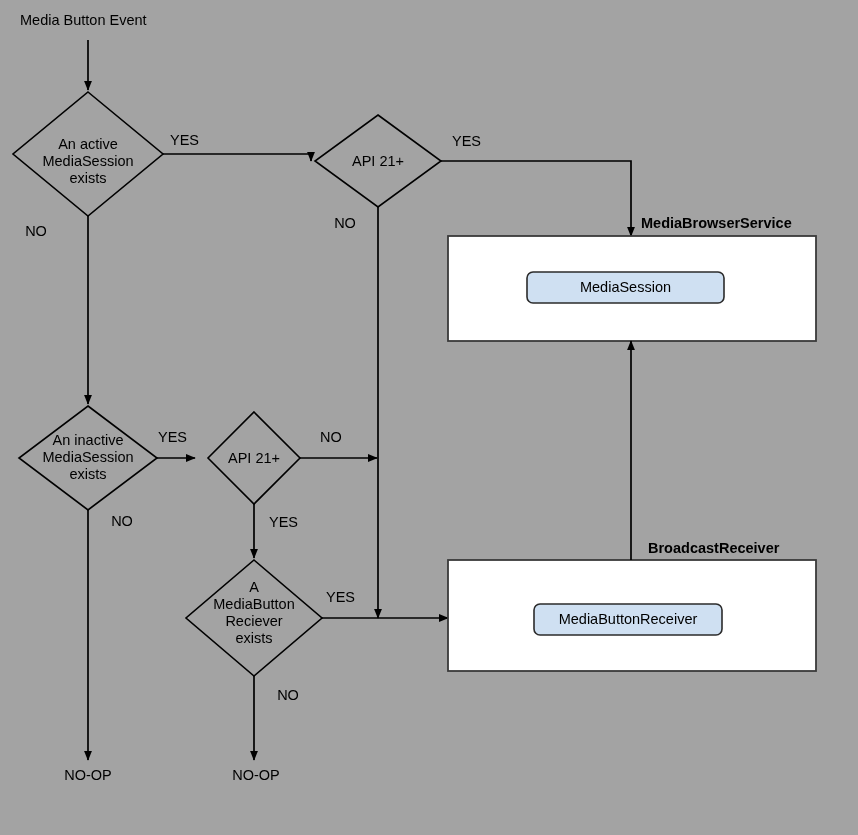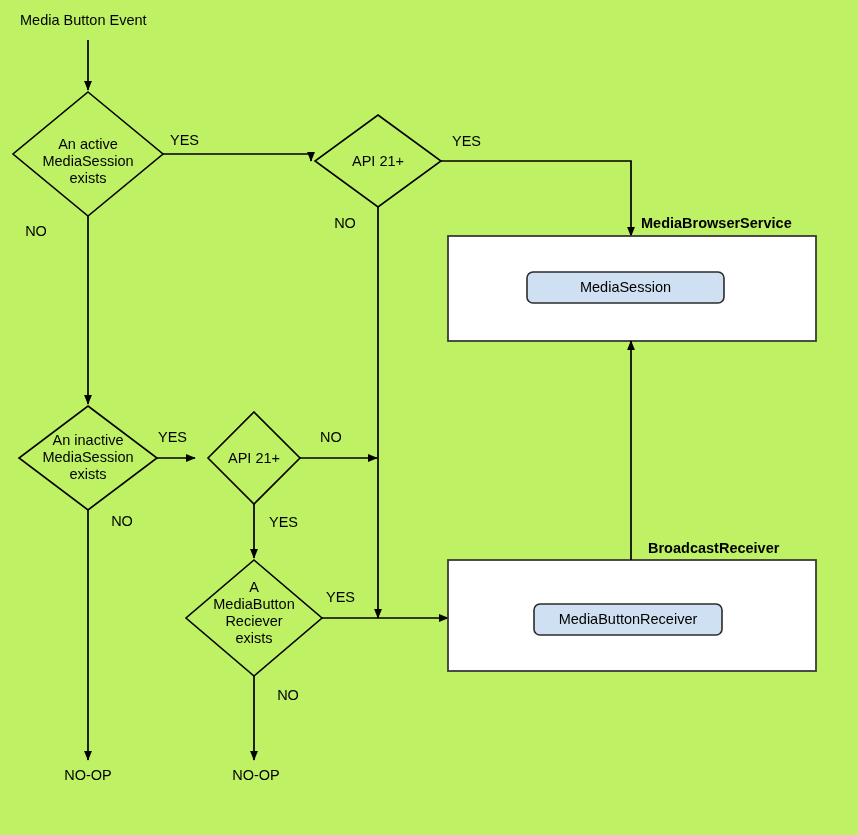--- a/index.html
+++ b/index.html
@@ -5,21 +5,21 @@
   * { box-sizing: border-box; }
   html, body {
     margin: 0; padding: 0;
     background: #ffffff;
     font-family: "Liberation Sans", sans-serif;
   }
   #canvas {
     position: relative;
     width: 858px;
     height: 835px;
-    background: #bef264;
+    background: #a3a3a3;
     overflow: hidden;
   }
   #diagram-svg {
     position: absolute;
     top: 0; left: 0;
     width: 858px;
     height: 835px;
   }
   .node-text {
     font-family: "Liberation Sans", sans-serif;

